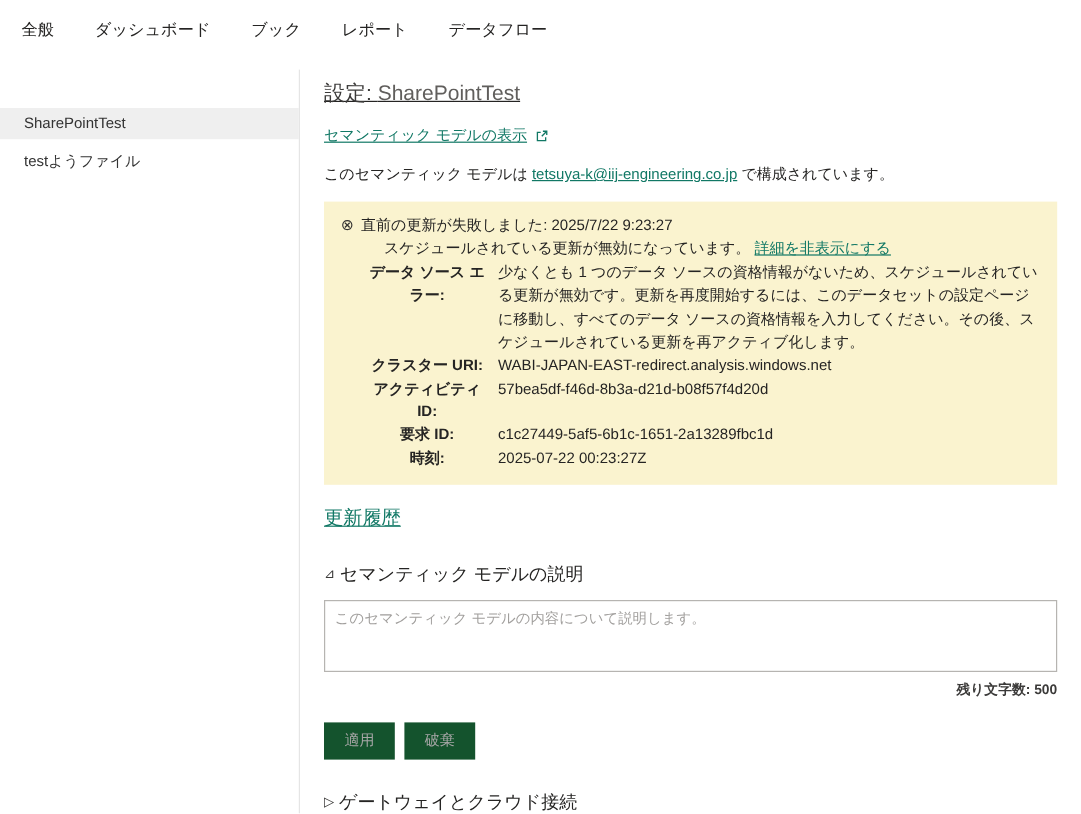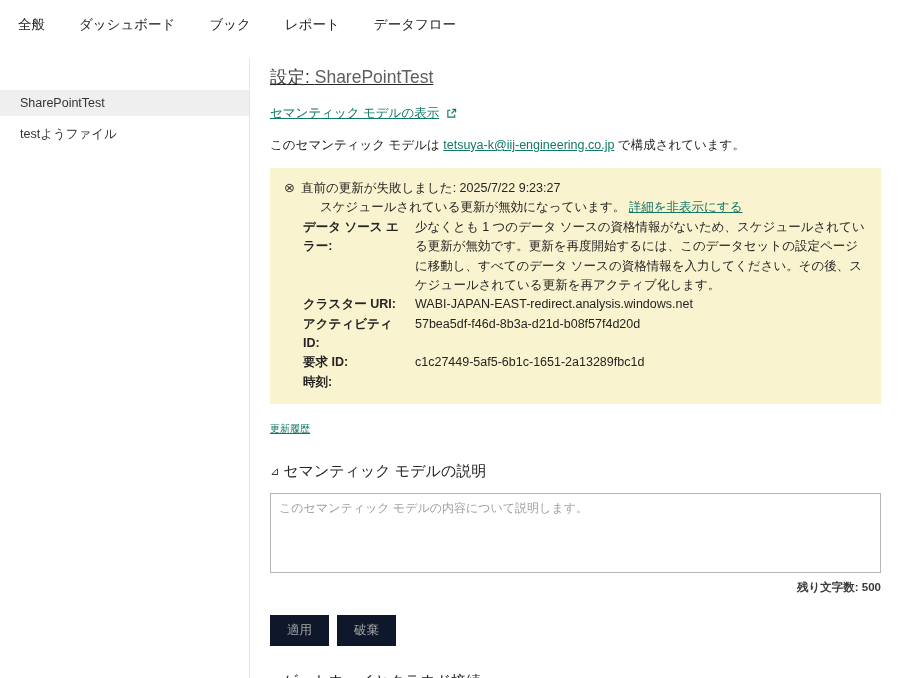--- a/index.html
+++ b/index.html
@@ -27,35 +27,35 @@
   .link-row { margin-bottom: 15px; display: flex; align-items: center; gap: 5px; }
   .ext-icon { color: #117865; display: inline-flex; margin-left: 2px; vertical-align: -1px; }
   .cfg-row { margin-bottom: 14px; color: #252423; }
 
   
   .warnbox { background: #faf3cf; padding: 10px 14px 12px 14px; line-height: 1.55; }
   .warn-line1 { display: flex; gap: 6px; align-items: baseline; }
   .err-glyph { font-size: 13px; color: #323130; flex: none; }
   .warn-line2 { margin-left: 36px; }
   .warn-details { margin-left: 19px; display: grid; grid-template-columns: 112px 1fr; column-gap: 0; }
-  .warn-details .dl { font-weight: bold; padding-right: 6px; }
+  .warn-details .dl { font-weight: bold; padding-right: 6px; text-align: center; }
   .warn-details .dv { word-break: break-all; }
 
-  .refresh-history { display: inline-block; margin-top: 18px; font-size: 10px; }
+  .refresh-history { display: inline-block; margin-top: 18px; font-size: 16px; }
 
   
   .section-h { margin-top: 26px; font-size: 15px; color: #252423; cursor: pointer; display: flex; align-items: center; gap: 4px; }
   .tri { font-size: 11px; color: #3b3a39; }
 
   
-  textarea.desc { width: 100%; height: 80px; margin-top: 12px; border: 1px solid #b6b4b1; padding: 6px 8px; font-family: inherit; font-size: 12px; color: #252423; resize: none; }
+  textarea.desc { width: 100%; height: 60px; margin-top: 12px; border: 1px solid #b6b4b1; padding: 6px 8px; font-family: inherit; font-size: 12px; color: #252423; resize: none; }
   textarea.desc::placeholder { color: #a19f9d; }
   .char-count { text-align: right; font-size: 11.5px; color: #3b3a39; margin-top: 4px; font-weight: bold; }
   .btn-row { margin-top: 20px; display: flex; gap: 8px; }
-  .btn { background: #0f172a; border: none; color: #a6a6a6; font-family: Liberation Serif, serif; font-size: 12.5px; padding: 7px 17px; cursor: pointer; }
+  .btn { background: #14532d; border: none; color: #a6a6a6; font-family: Liberation Serif, serif; font-size: 12.5px; padding: 7px 17px; cursor: pointer; }
 </style>
 </head>
 <body>
 
 <div class="tabbar">
   <div class="tab">全般</div>
   <div class="tab">ダッシュボード</div>
   <div class="tab">ブック</div>
   <div class="tab">レポート</div>
   <div class="tab">データフロー</div>
@@ -98,20 +98,21 @@
       <div class="warn-details">
         <div class="dl">データ ソース エラー:</div>
         <div class="dv">少なくとも 1 つのデータ ソースの資格情報がないため、スケジュールされている更新が無効です。更新を再度開始するには、このデータセットの設定ページに移動し、すべてのデータ ソースの資格情報を入力してください。その後、スケジュールされている更新を再アクティブ化します。</div>
         <div class="dl">クラスター URI:</div>
         <div class="dv">WABI-JAPAN-EAST-redirect.analysis.windows.net</div>
         <div class="dl">アクティビティ ID:</div>
         <div class="dv">57bea5df-f46d-8b3a-d21d-b08f57f4d20d</div>
         <div class="dl">要求 ID:</div>
         <div class="dv">c1c27449-5af5-6b1c-1651-2a13289fbc1d</div>
         <div class="dl">時刻:</div>
+        <div class="dv">2025-07-22 00:23:27Z</div>
       </div>
     </div>
 
     <span class="link refresh-history">更新履歴</span>
 
     
     <div class="section-h">
       <span class="tri">⊿</span>
       <span>セマンティック モデルの説明</span>
     </div>

